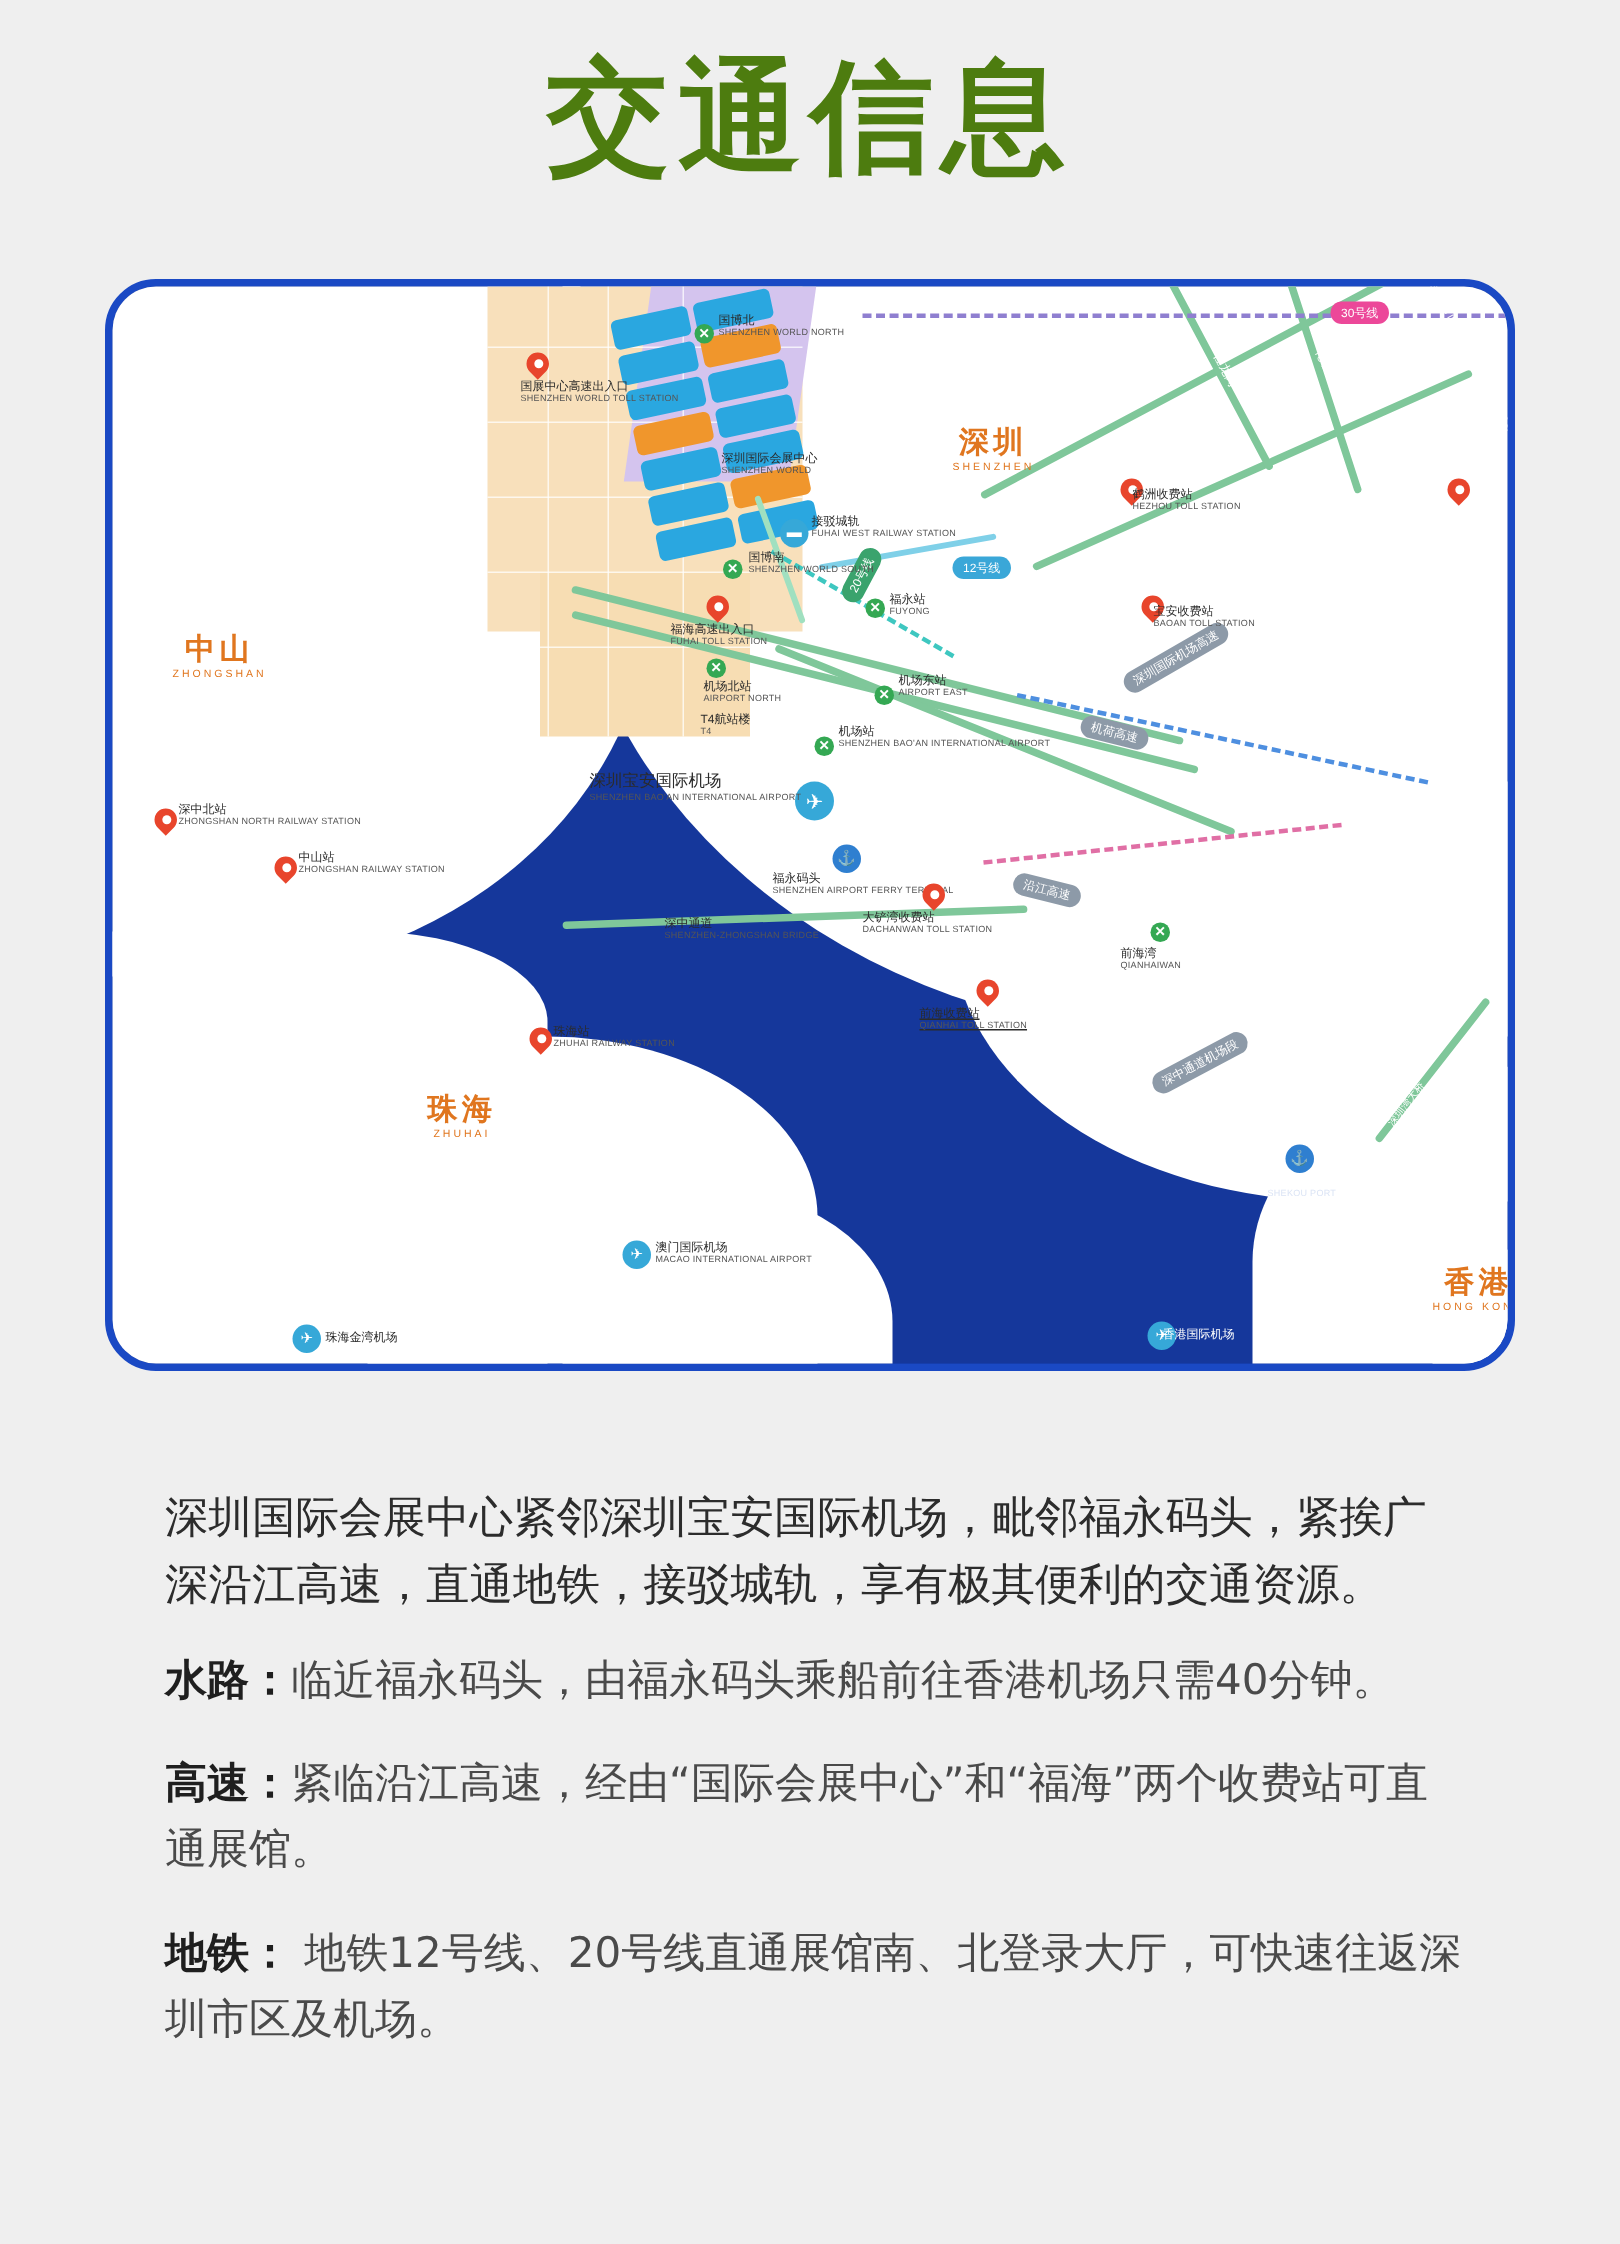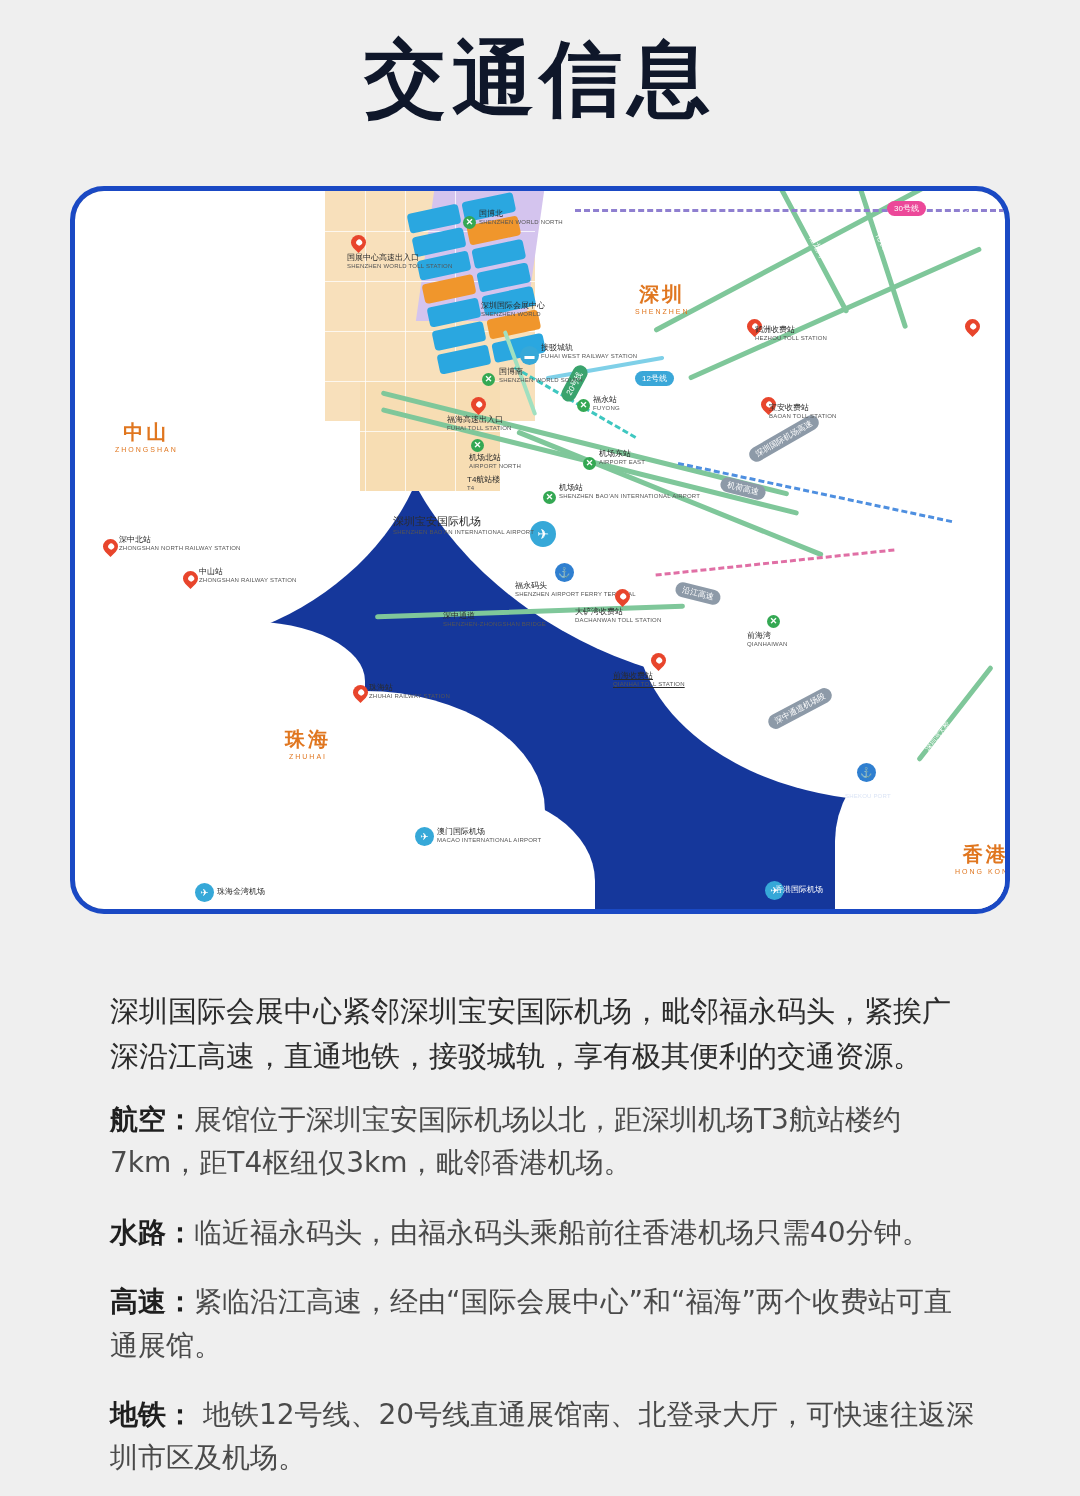--- a/index.html
+++ b/index.html
@@ -12,21 +12,21 @@
     height: 1496px;
     font-family: "Liberation Sans", sans-serif;
     position: relative;
     overflow: hidden;
   }
   .page-title {
     text-align: center;
     font-size: 82px;
     font-weight: bold;
     letter-spacing: 6px;
-    color: #0f172a;
+    color: #4d7c0f;
     margin: 34px 0 0 0;
     line-height: 1.1;
     font-family: "DejaVu Sans", "Liberation Sans", sans-serif;
   }
 
   
   .map-frame {
     position: absolute;
     left: 70px;
     top: 186px;
@@ -503,23 +503,20 @@
       <div>深圳</div>
     </div>
 
   </div>
 </div>
 
 <p class="body-copy">深圳国际会展中心紧邻深圳宝安国际机场，毗邻福永码头，紧挨广深沿江高速，直通地铁，接驳城轨，享有极其便利的交通资源。</p>
 
 <div class="items">
   <div class="item">
-    <span class="label">航空：</span><span class="txt">展馆位于深圳宝安国际机场以北，距深圳机场T3航站楼约7km，距T4枢纽仅3km，毗邻香港机场。</span>
-  </div>
-  <div class="item">
     <span class="label">水路：</span><span class="txt">临近福永码头，由福永码头乘船前往香港机场只需40分钟。</span>
   </div>
   <div class="item">
     <span class="label">高速：</span><span class="txt">紧临沿江高速，经由“国际会展中心”和“福海”两个收费站可直通展馆。</span>
   </div>
   <div class="item">
     <span class="label">地铁：</span><span class="txt"> 地铁12号线、20号线直通展馆南、北登录大厅，可快速往返深圳市区及机场。</span>
   </div>
 </div>
 

